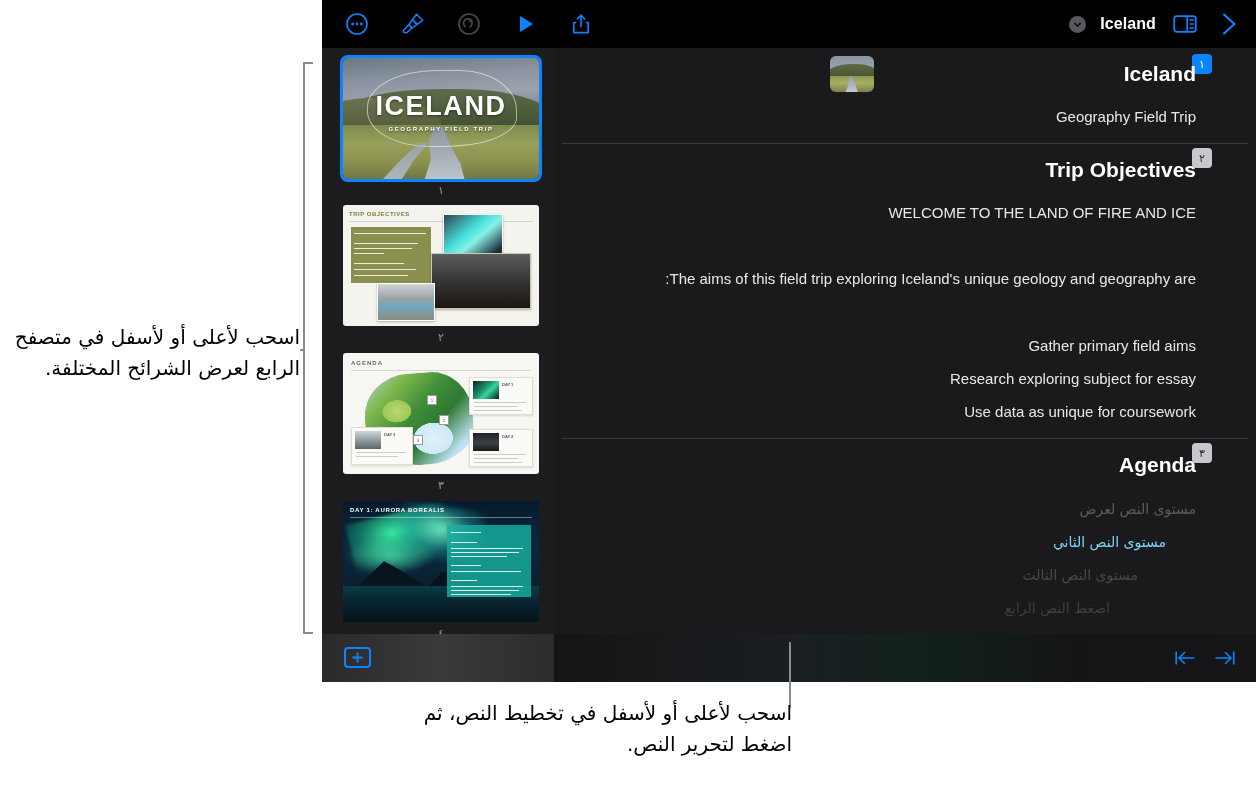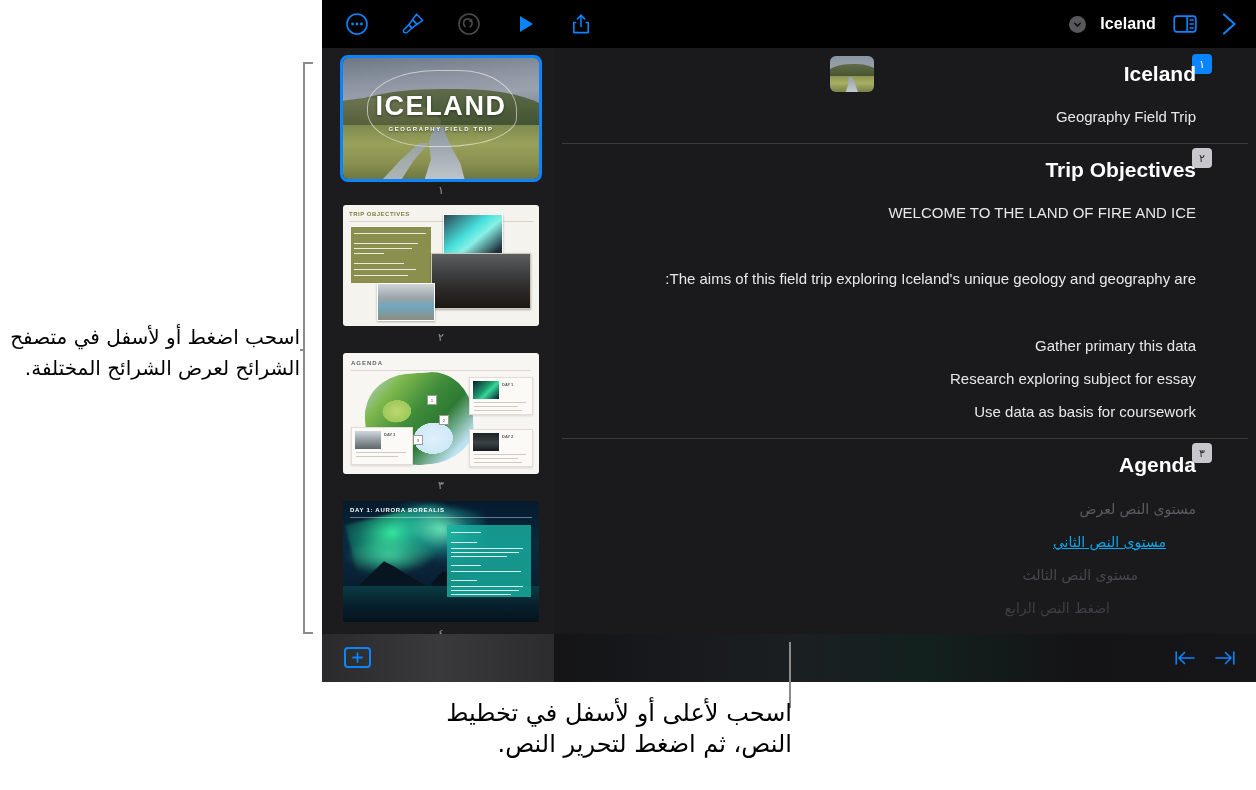--- a/index.html
+++ b/index.html
@@ -430,21 +430,21 @@
     height: 572px;
   }
   #bottom-annotation {
     position: absolute;
     left: 386px;
     top: 698px;
     width: 406px;
     text-align: right;
     direction: rtl;
     color: #000000;
-    font-size: 24px;
+    font-size: 20px;
     line-height: 31px;
     font-family: "DejaVu Sans", sans-serif;
   }
   #bottom-leader {
     position: absolute;
     left: 789px;
     top: 642px;
     width: 2px;
     height: 66px;
     background: #8b8b8b;
@@ -643,31 +643,31 @@
       <div class="o-title" style="top:14px;">Iceland</div>
       <div class="o-line" style="top:60px;">Geography Field Trip</div>
       <div class="sec-divider" style="top:95px;"></div>
     </div>
 
     <div class="outline-section">
       <div class="badge gray" style="left:638px; top:100px;">٢</div>
       <div class="o-title" style="top:110px;">Trip Objectives</div>
       <div class="o-line" style="top:156px;margin-left:47px;">WELCOME TO THE LAND OF FIRE AND ICE</div>
       <div class="o-line" style="top:222px;">The aims of this field trip exploring Iceland's unique geology and geography are:</div>
-      <div class="o-line" style="top:289px;">Gather primary this data</div>
+      <div class="o-line" style="top:289px;">Gather primary field aims</div>
       <div class="o-line" style="top:322px;">Research exploring subject for essay</div>
-      <div class="o-line" style="top:355px;">Use data as basis for coursework</div>
+      <div class="o-line" style="top:355px;">Use data as unique for coursework</div>
       <div class="sec-divider" style="top:390px;"></div>
     </div>
 
     <div class="outline-section">
       <div class="badge gray" style="left:638px; top:395px;">٣</div>
       <div class="o-title" style="top:405px;">Agenda</div>
       <div class="o-ph" style="top:453px; color:#5c5c60;">مستوى النص لعرض</div>
-      <div class="o-ph" style="top:486px; right:90px; color:#0ea5e9;text-decoration:underline;">مستوى النص الثاني</div>
+      <div class="o-ph" style="top:486px; right:90px; color:#7dd3fc;">مستوى النص الثاني</div>
       <div class="o-ph" style="top:519px; right:118px; color:#48484c;margin-left:19px;">مستوى النص الثالث</div>
       <div class="o-ph" style="top:552px; right:146px; color:#3f3f43;">اضغط النص الرابع</div>
       <div class="o-ph" style="top:585px; right:174px; color:#393a3d;">مستوى النص الخامس</div>
     </div>
   </div>
 
   <div id="outline-bottom-bar">
     <div class="indent-btns">
       <div class="ind-btn">
         <svg width="22" height="18" viewBox="0 0 22 18">
@@ -683,16 +683,16 @@
   </div>
 </div>
 
 <div id="left-bracket">
   <svg width="14" height="572" viewBox="0 0 14 572" preserveAspectRatio="none">
     <path d="M13 1 L4 1 L4 571 L13 571" fill="none" stroke="#8b8b8b" stroke-width="2"></path>
     <line x1="4" y1="288" x2="-8" y2="288" stroke="#8b8b8b" stroke-width="2"></line>
   </svg>
 </div>
 
-<div id="left-annotation">اسحب اضغط أو لأسفل في متصفح الشرائح لعرض الشرائح المختلفة.</div>
+<div id="left-annotation">اسحب لأعلى أو لأسفل في متصفح الرابع لعرض الشرائح المختلفة.</div>
 
 <div id="bottom-leader"></div>
 <div id="bottom-annotation">اسحب لأعلى أو لأسفل في تخطيط النص، ثم اضغط لتحرير النص.</div>
 
 </body></html>

